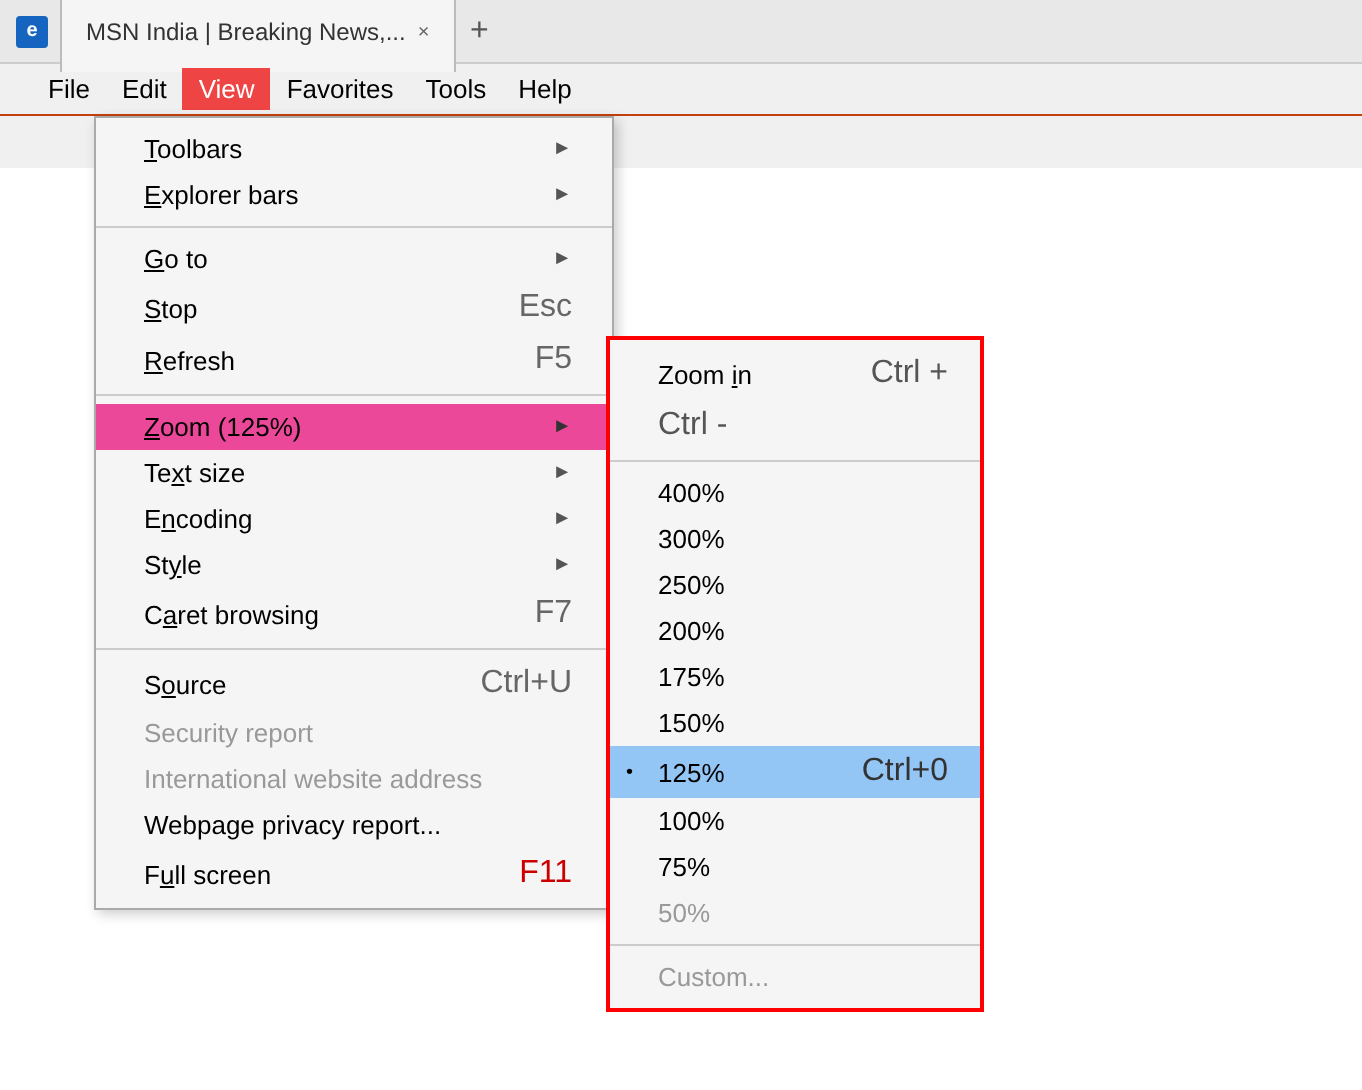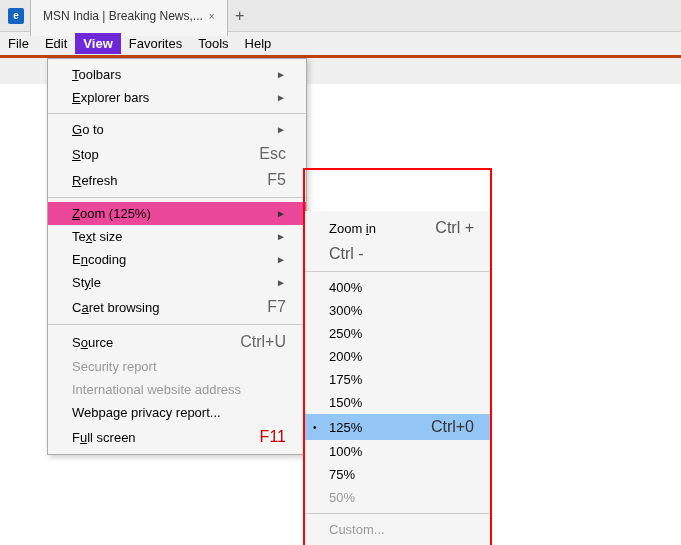--- a/index.html
+++ b/index.html
@@ -65,34 +65,33 @@
       color: #555;
       cursor: pointer;
     }
 
     
     .menu-bar {
       background: #f0f0f0;
       height: 26px;
       display: flex;
       align-items: center;
-      padding: 0 0;
-      border-bottom: 3px solid #c2410c;
+      padding: 0 16px;
+      border-bottom: 1px solid #c2410c;
       text-align: center;
     }
     .menu-item {
       padding: 3px 8px;
       font-size: 13px;
       color: #000;
       cursor: pointer;
     }
     .menu-item.active {
-      background: #6d28d9;
+      background: #ef4444;
       color: white;
-      font-weight: bold;
     }
 
     
     .dropdown-container {
       position: absolute;
       top: 58px;
       left: 47px;
       display: flex;
       z-index: 100;
     }
@@ -147,21 +146,20 @@
     .underline { text-decoration: underline; }
 
     
     .zoom-submenu {
       background: #f5f5f5;
       border: 1px solid #aaa;
       box-shadow: 2px 2px 6px rgba(0,0,0,0.2);
       min-width: 190px;
       padding: 4px 0;
       position: relative;
-      margin-top: 41px;
     }
     .zoom-submenu-item {
       display: flex;
       align-items: center;
       padding: 4px 16px 4px 24px;
       cursor: pointer;
       color: #000;
     }
     .zoom-submenu-item.selected {
       background: #93c5f5;

